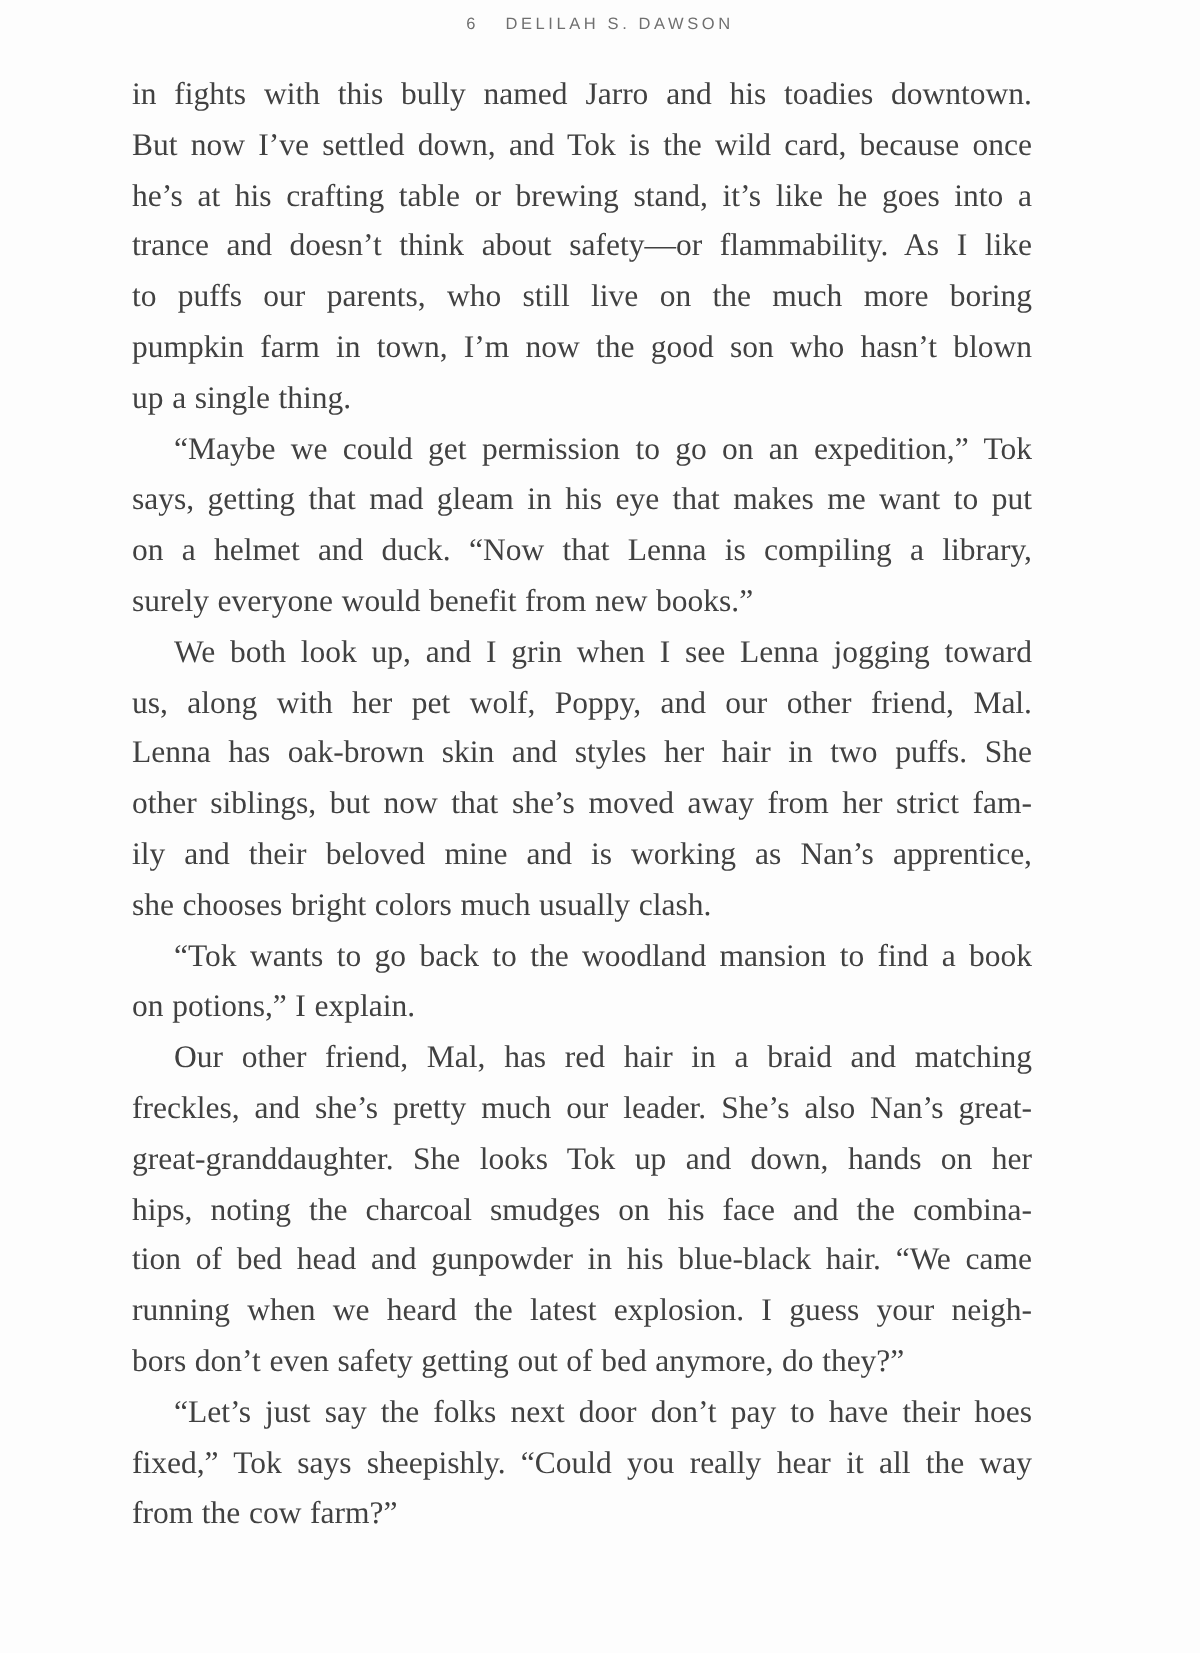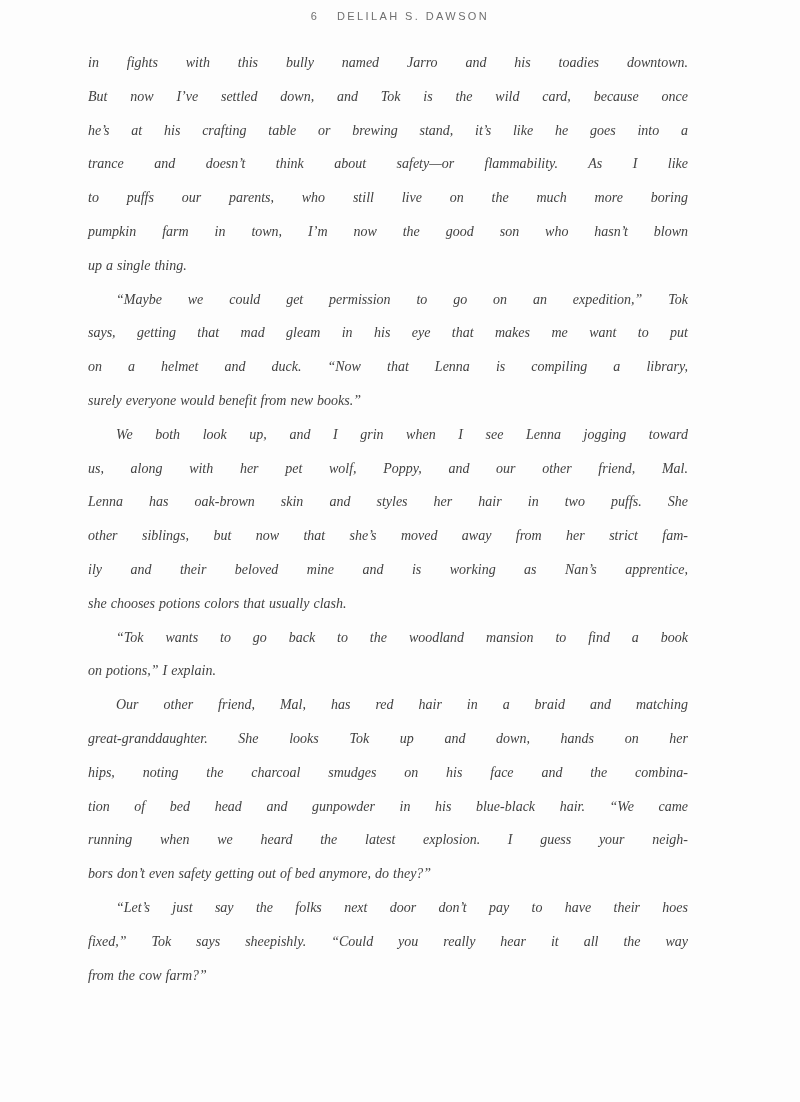--- a/index.html
+++ b/index.html
@@ -33,25 +33,24 @@
   }
   .running-header .pagenum {
     margin-right: 20px;
     letter-spacing: 0;
   }
   .book-text {
     position: absolute;
     top: 46px;
     left: 88px;
     width: 600px;
-    font-size: 14px;
+    font-size: 21px;
     line-height: 33.8px;
     color: #414141;
     word-spacing: 0.5px;
-    font-style: italic;
   }
   .para {
     margin: 0;
     padding: 0;
   }
   .ln {
     text-align: justify;
     text-align-last: justify;
     white-space: normal;
   }
@@ -90,30 +89,31 @@
       <div class="ln last">surely everyone would benefit from new books.”</div>
     </div>
 
 
     <div class="para">
       <div class="ln ind">We both look up, and I grin when I see Lenna jogging toward</div>
       <div class="ln">us, along with her pet wolf, Poppy, and our other friend, Mal.</div>
       <div class="ln">Lenna has oak-brown skin and styles her hair in two puffs. She</div>
       <div class="ln">other siblings, but now that she’s moved away from her strict fam-</div>
       <div class="ln">ily and their beloved mine and is working as Nan’s apprentice,</div>
-      <div class="ln last">she chooses potions colors that usually clash.</div>
+      <div class="ln last">she chooses bright colors much usually clash.</div>
     </div>
 
     <div class="para">
       <div class="ln ind">“Tok wants to go back to the woodland mansion to find a book</div>
       <div class="ln last">on potions,” I explain.</div>
     </div>
 
     <div class="para">
       <div class="ln ind">Our other friend, Mal, has red hair in a braid and matching</div>
+      <div class="ln">freckles, and she’s pretty much our leader. She’s also Nan’s great-</div>
       <div class="ln">great-granddaughter. She looks Tok up and down, hands on her</div>
       <div class="ln">hips, noting the charcoal smudges on his face and the combina-</div>
       <div class="ln">tion of bed head and gunpowder in his blue-black hair. “We came</div>
       <div class="ln">running when we heard the latest explosion. I guess your neigh-</div>
       <div class="ln last">bors don’t even safety getting out of bed anymore, do they?”</div>
     </div>
 
     <div class="para">
       <div class="ln ind">“Let’s just say the folks next door don’t pay to have their hoes</div>
       <div class="ln">fixed,” Tok says sheepishly. “Could you really hear it all the way</div>

